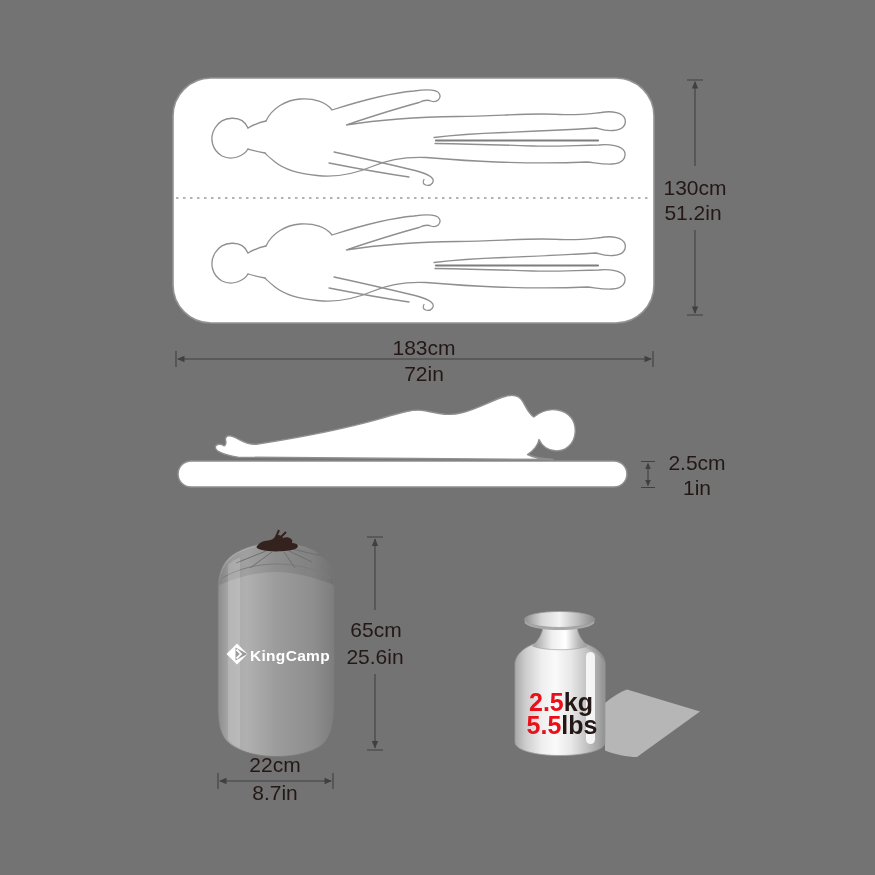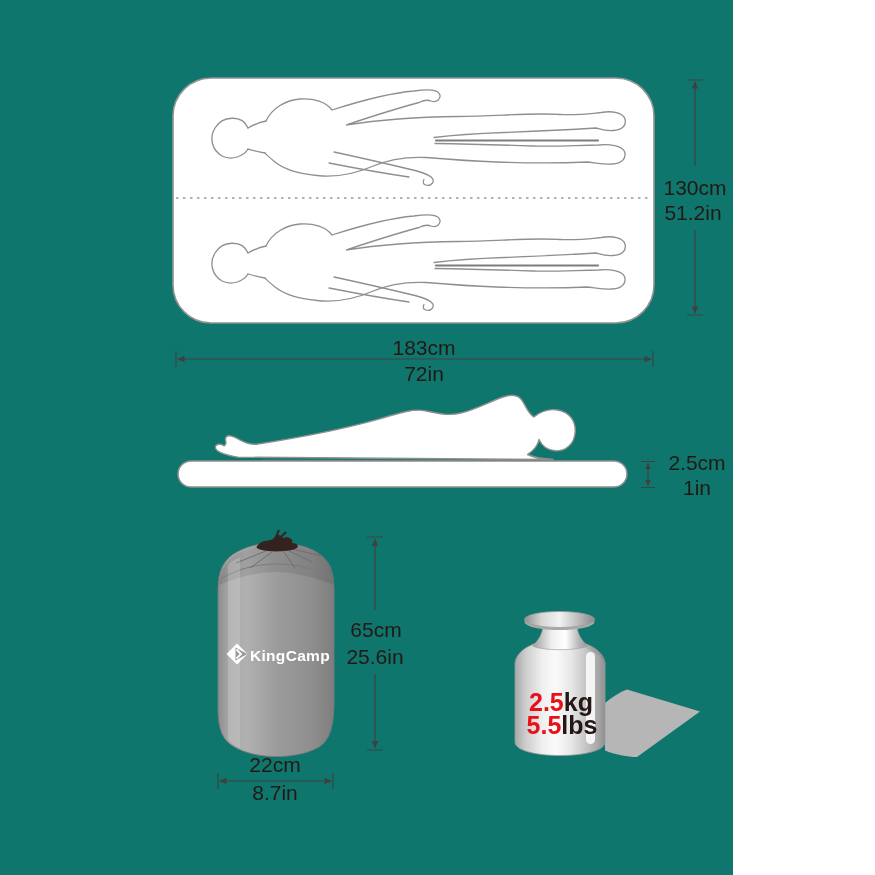--- a/index.html
+++ b/index.html
@@ -1,16 +1,16 @@
 <!DOCTYPE html>
 <html><head>
 <meta charset="utf-8">
 <style>
   html,body{margin:0;padding:0;background:#ffffff;}
-  .canvas{position:relative;width:733px;height:875px;background:#0f766e;overflow:hidden;}
+  .canvas{position:relative;width:875px;height:875px;background:#737373;overflow:hidden;}
   svg text{font-family:"Liberation Sans","DejaVu Sans",sans-serif;}
   .dim-label{font-size:21px;fill:#231815;}
   .weight-label{font-size:25px;font-weight:bold;}
   .brand-label{font-size:15.5px;font-weight:bold;fill:#ffffff;letter-spacing:.3px;}
 </style>
 </head>
 <body>
 
 <div class="canvas">
 <svg width="875" height="875" viewBox="0 0 875 875" xmlns="http://www.w3.org/2000/svg">

